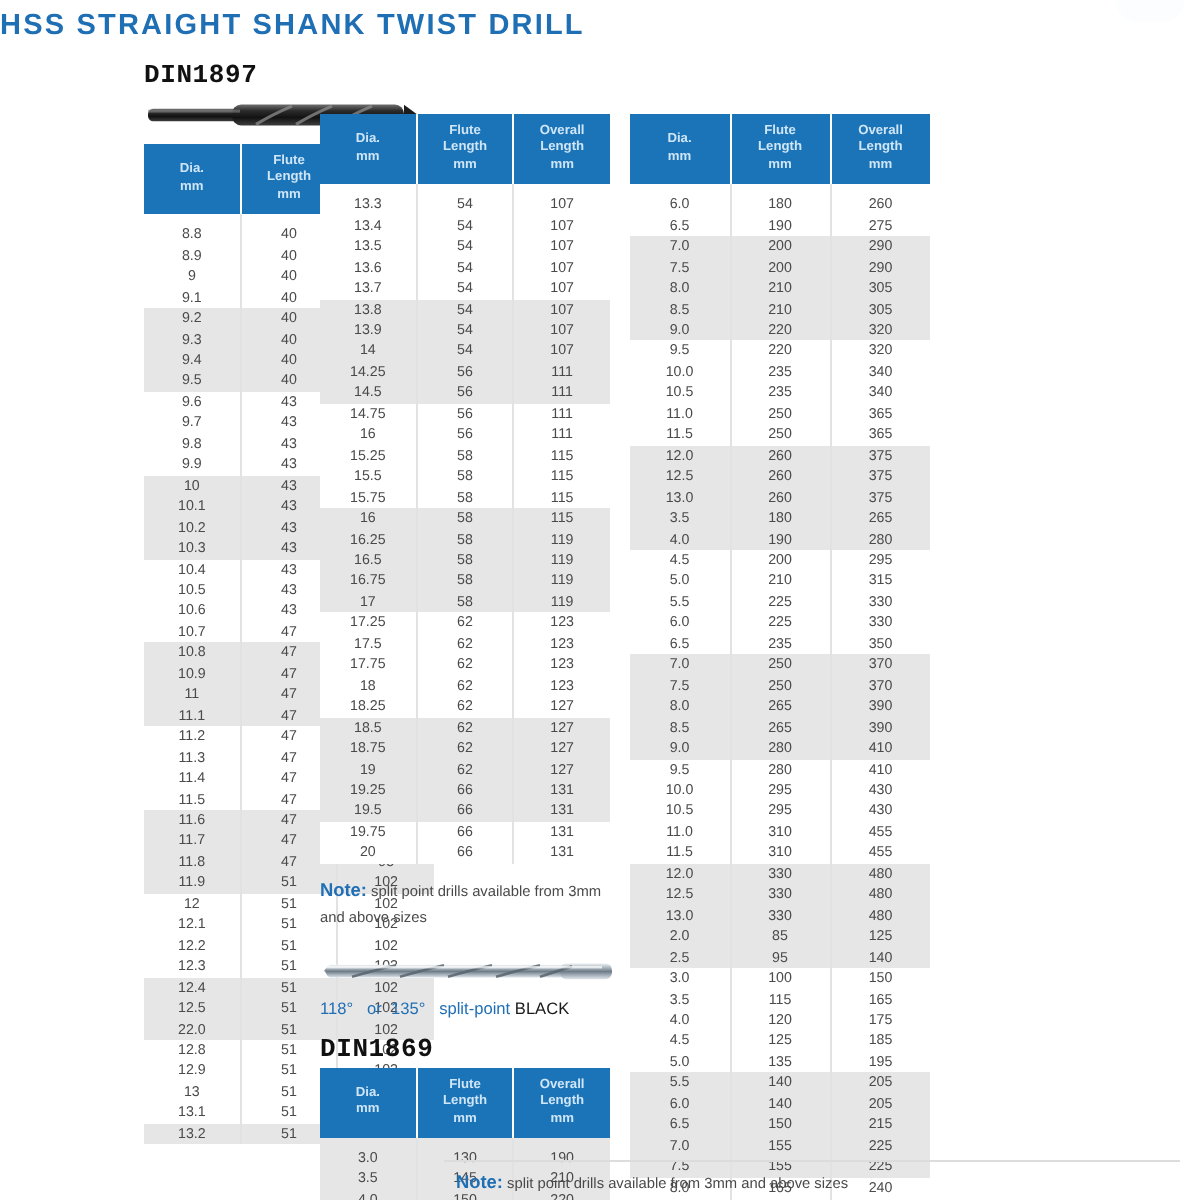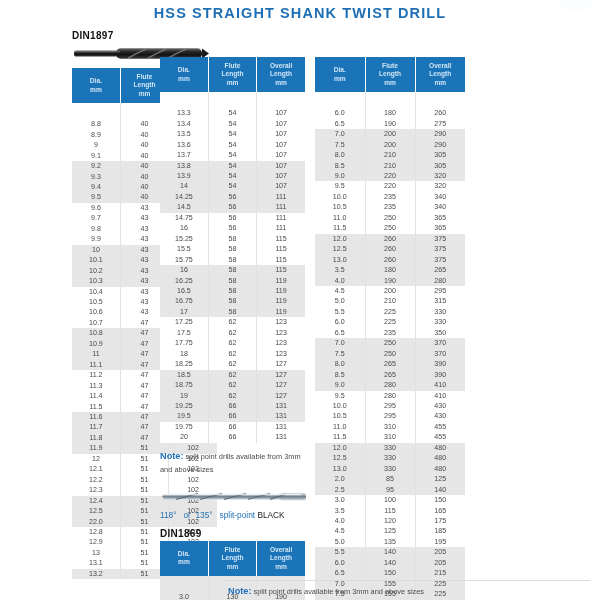--- a/index.html
+++ b/index.html
@@ -21,21 +21,20 @@
     background: #ffffff;
     box-sizing: border-box;
   }
 
   
   .title-bar {
     position: absolute;
     top: 4px;
     left: 0;
     width: 600px;
-    text-align: center;
   }
   .page-title {
     font-size: 14.5px;
     font-weight: bold;
     color: #1f6fb5;
     letter-spacing: 1.1px;
     font-family: "Liberation Sans", sans-serif;
     white-space: nowrap;
   }
   .corner-mark {
@@ -59,26 +58,26 @@
   }
   .col {
     box-sizing: border-box;
   }
   .col-1 { width: 160px; padding-left: 72px; }
   .col-2 { width: 155px; padding-left: 0px; }
   .col-3 { width: 175px; padding-left: 0px; }
 
   
   .din-heading {
-    font-size: 10px;
+    font-size: 13px;
     font-weight: bold;
     color: #111111;
     letter-spacing: 0.3px;
     margin: 0 0 4px 0;
-    font-family: Liberation Sans, sans-serif;
+    font-family: Liberation Mono, monospace;
   }
 
   
   .drill-wrap {
     margin: 0 0 6px 0;
     line-height: 0;
   }
   .drill-svg { display: block; }
 
   .split-caption {
@@ -128,21 +127,21 @@
     border-right: 1px solid #e2e2e2;
     font-family: "Liberation Sans", sans-serif;
     line-height: 1.18;
     background: transparent;
   }
   table.spec tbody td:last-child { border-right: none; }
 
   table.spec tbody tr.band-a td { background: #ffffff; }
   table.spec tbody tr.band-b td { background: #e6e6e6; }
 
-  table.spec tbody tr:first-child td { padding-top: 17px; }
+  table.spec tbody tr:first-child td { padding-top: 6px; }
 
   
   .note {
     margin-top: 7px;
     font-size: 7.4px;
     color: #4a4a4a;
     line-height: 1.5;
     font-family: "Liberation Sans", sans-serif;
     max-width: 150px;
   }

